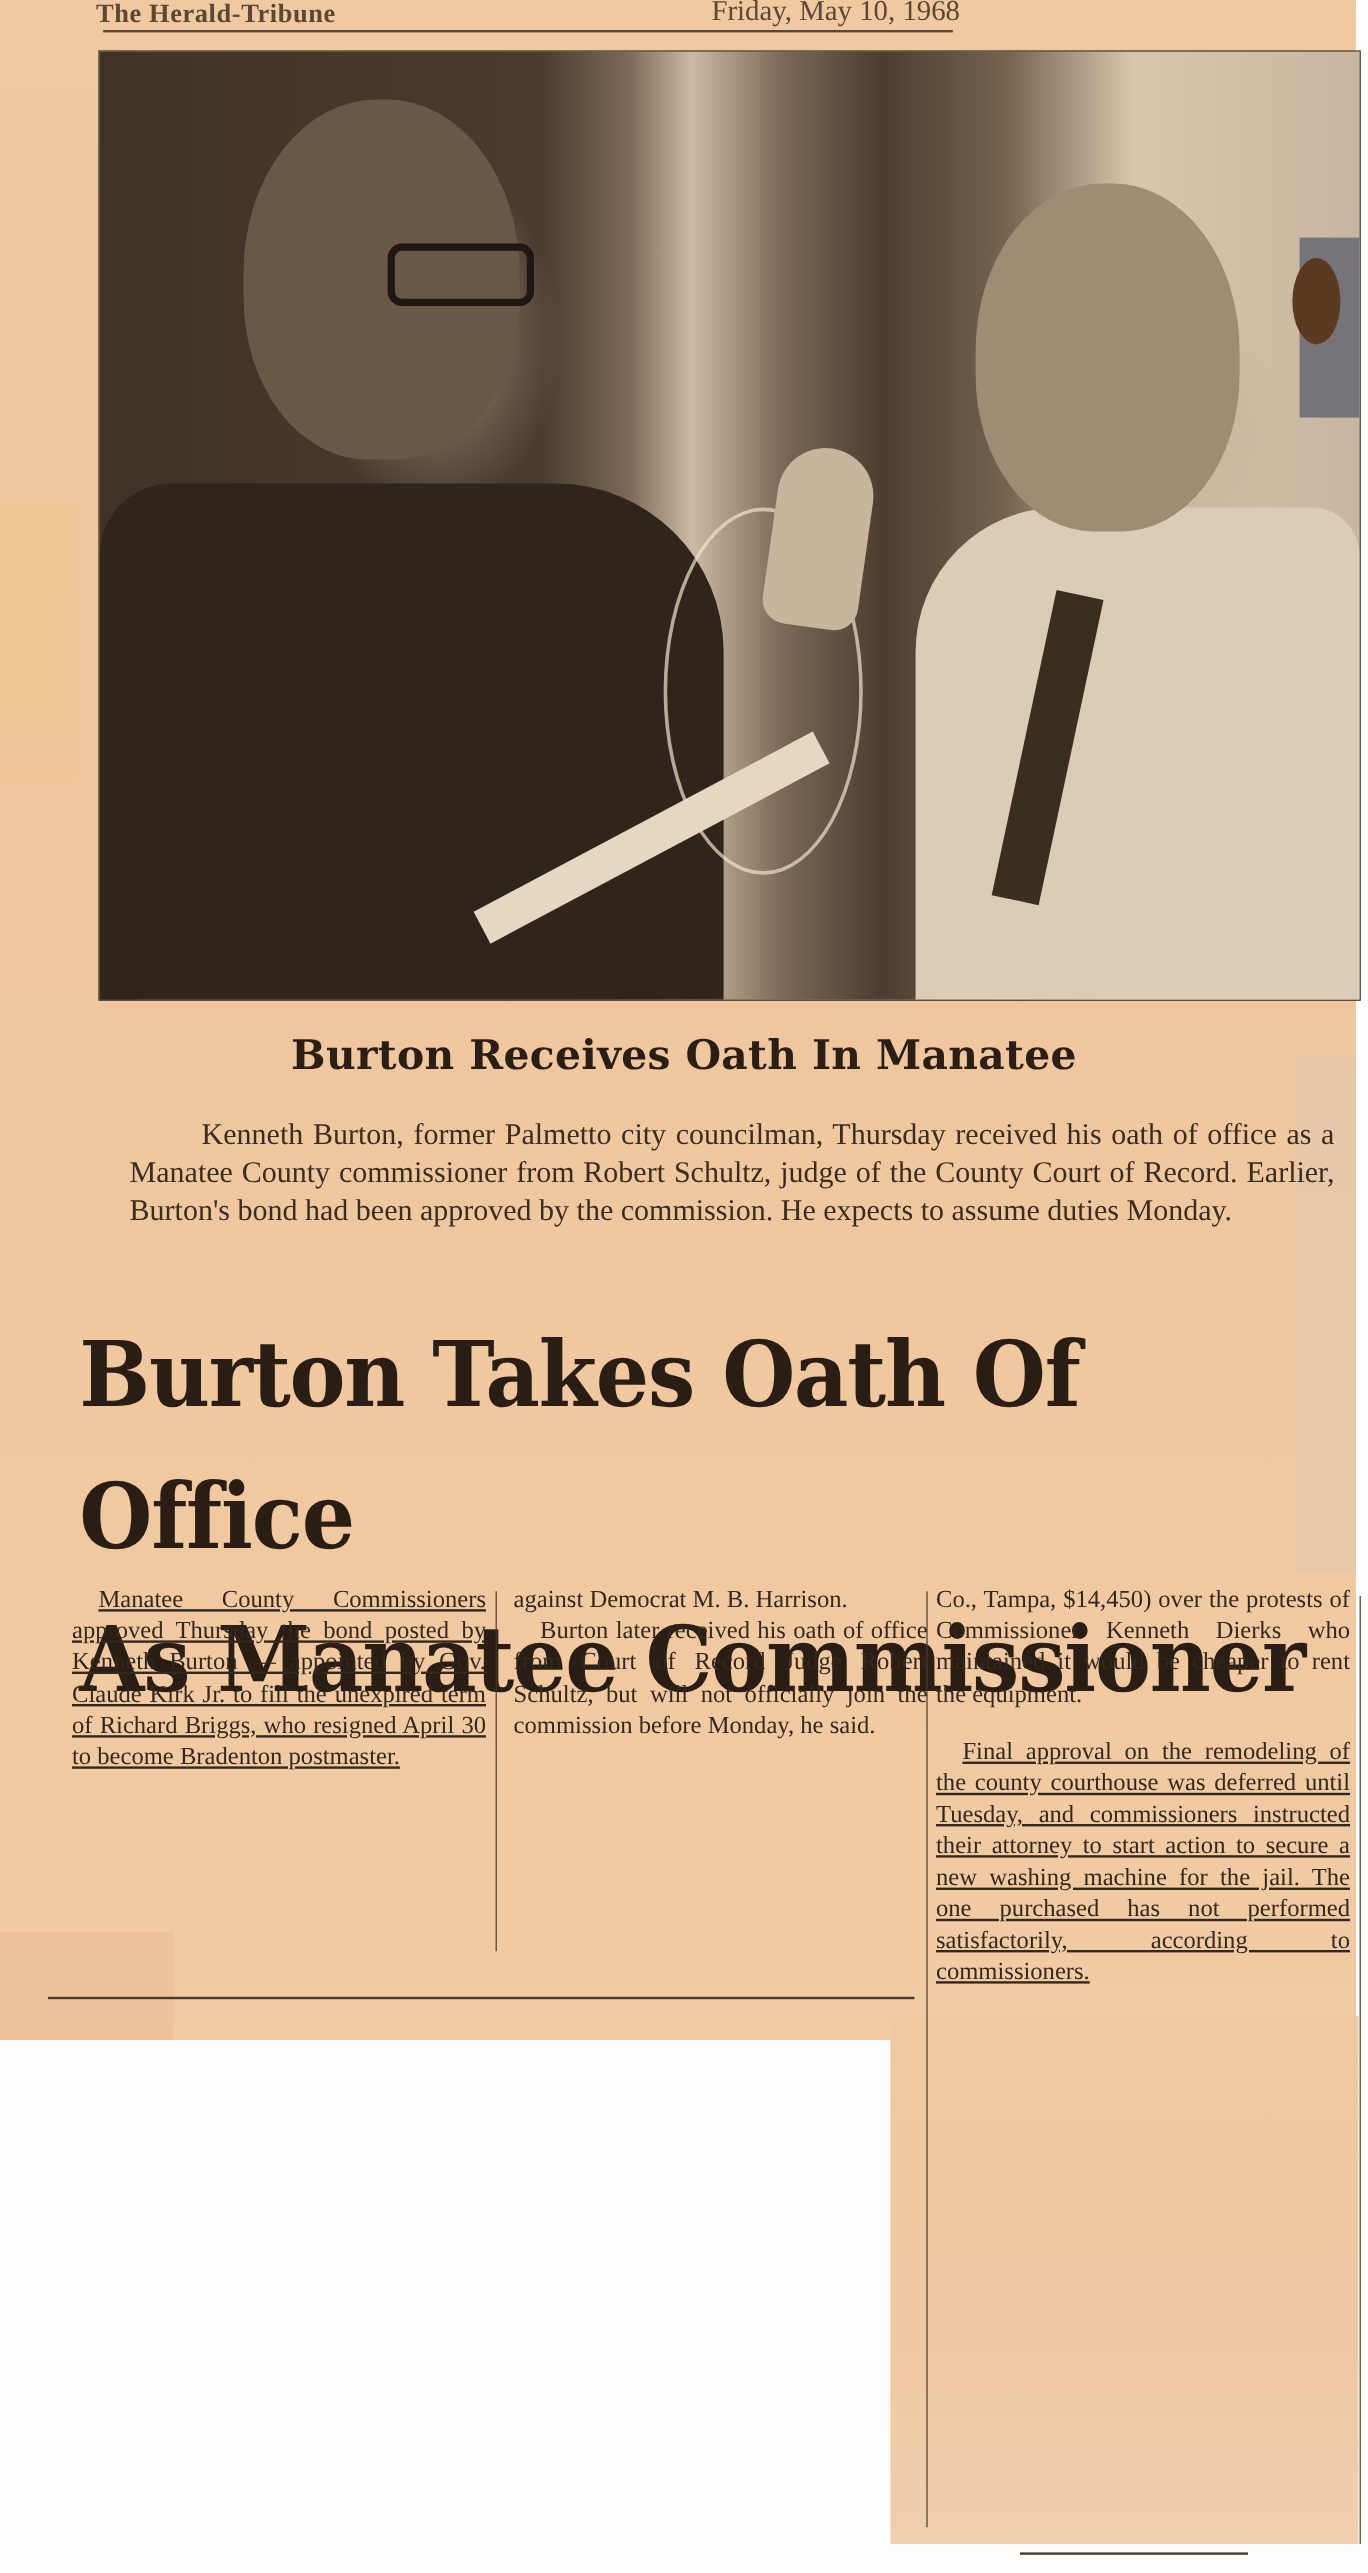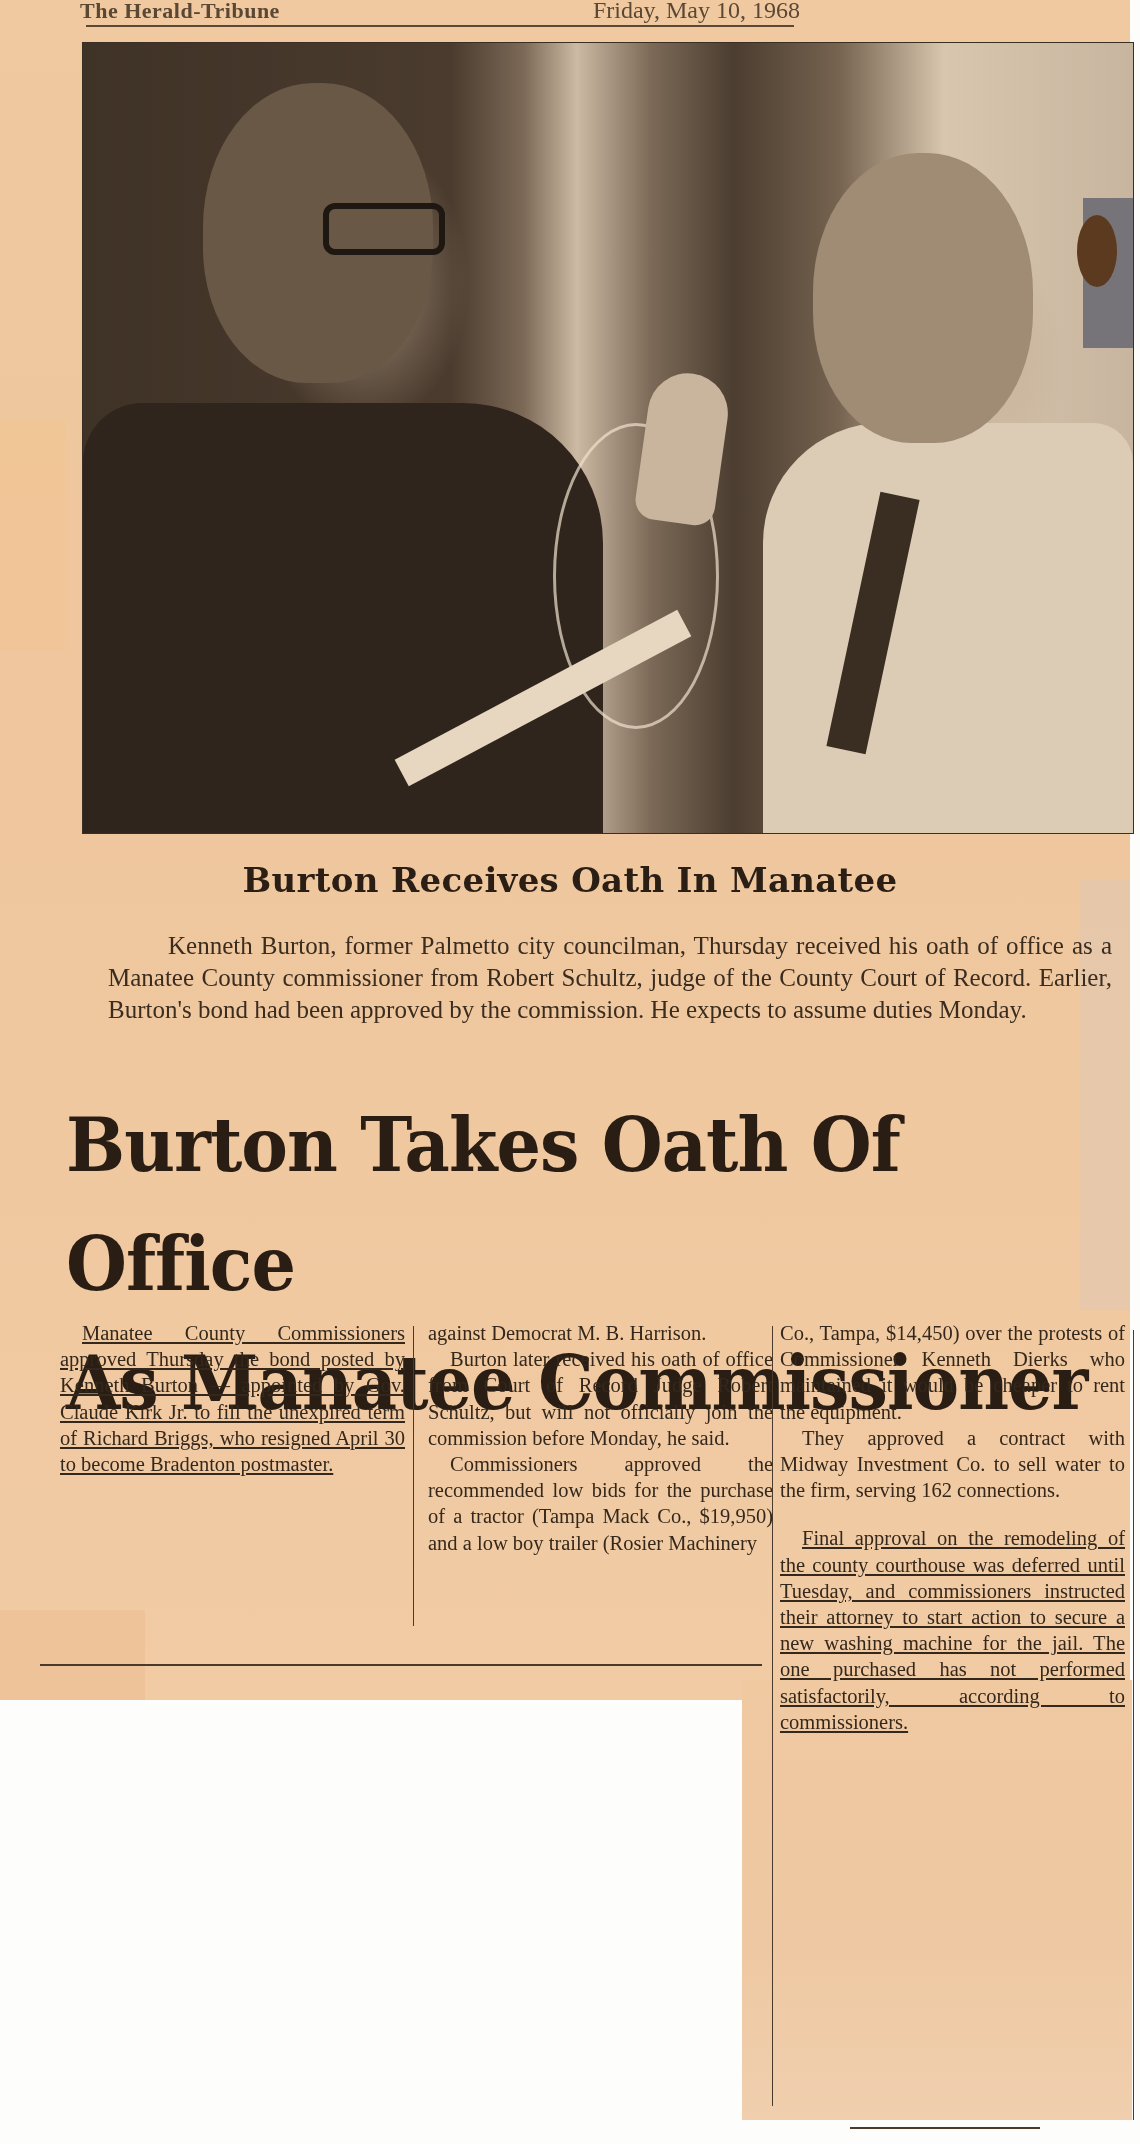--- a/index.html
+++ b/index.html
@@ -193,26 +193,24 @@
   <div>As Manatee Commissioner</div>
 </div>
 
 <div class="col col1">
   <p>Manatee County Commissioners approved Thursday the bond posted by Kenneth Burton — appointed by Gov. Claude Kirk Jr. to fill the unexpired term of Richard Briggs, who resigned April 30 to become Bradenton postmaster.</p>
 </div>
 
 <div class="col col2">
   <p class="cont">against Democrat M. B. Harrison.</p>
   <p>Burton later received his oath of office from Court of Record Judge Robert Schultz, but will not officially join the commission before Monday, he said.</p>
-  <p>Commissioners approved the recommended low bids for the purchase of a tractor (Tampa Mack Co., $19,950) and a low boy trailer (Rosier Machinery</p>
 </div>
 
 <div class="col col3">
   <p class="cont">Co., Tampa, $14,450) over the protests of Commissioner Kenneth Dierks who maintained it would be cheaper to rent the equipment.</p>
-  <p>They approved a contract with Midway Investment Co. to sell water to the firm, serving 162 connections.</p>
   <p class="gap">Final approval on the remodeling of the county courthouse was deferred until Tuesday, and commissioners instructed their attorney to start action to secure a new washing machine for the jail. The one purchased has not performed satisfactorily, according to commissioners.</p>
 </div>
 
 <div class="col-rule rule-1"></div>
 <div class="col-rule rule-2"></div>
 <div class="col-rule rule-3"></div>
 <div class="bottom-rule"></div>
 <div class="bottom-rule-3"></div>
 
 </body></html>

